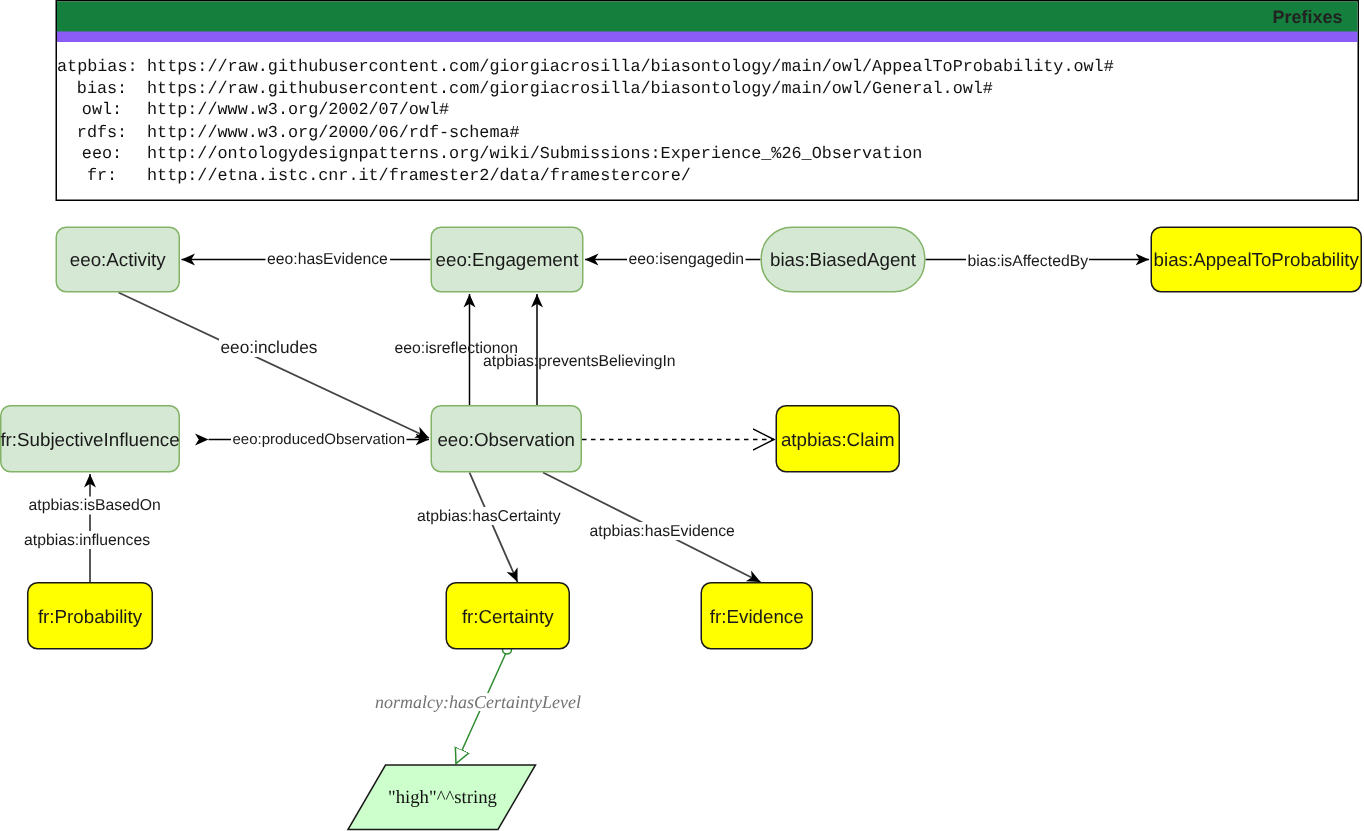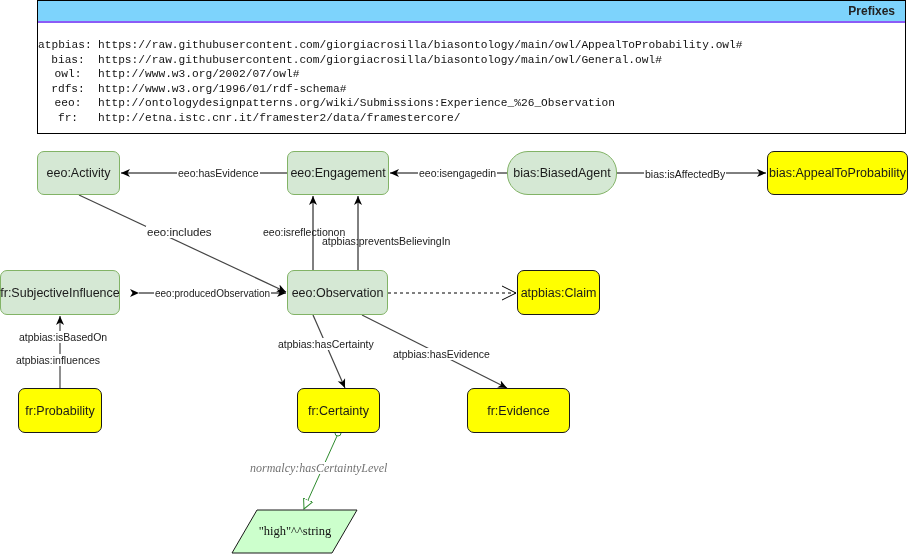--- a/index.html
+++ b/index.html
@@ -1,18 +1,18 @@
 <!DOCTYPE html>
 <html><head>
 <meta charset="utf-8">
 <style>
   html, body { margin: 0; padding: 0; background: #ffffff; }
   body { width: 909px; height: 554px; position: relative; overflow: hidden; font-family: "Liberation Sans", sans-serif; }
   #prefix-box { position: absolute; left: 37px; top: 0px; width: 869px; height: 134px; border: 1px solid #000; box-sizing: border-box; background: #fff; }
-  #prefix-header { height: 20px; background: #7dd3fc; border-bottom: 2px solid #8b5cf6; position: relative; }
+  #prefix-header { height: 20px; background: #15803d; border-bottom: 7px solid #8b5cf6; position: relative; }
   #prefix-title { position: absolute; right: 10px; top: 3px; font-size: 12px; font-weight: bold; color: #222; font-family: "Liberation Sans", sans-serif; }
   #prefix-list { position: absolute; left: 0; top: 37px; font-family: "Liberation Mono", monospace; font-size: 11.2px; line-height: 14.6px; color: #111; }
   .prefix-row { display: flex; white-space: pre; }
   .prefix-key { width: 60px; text-align: center; }
   .prefix-key.first { text-align: left; }
   svg#diagram { position: absolute; left: 0; top: 0; }
   .node { position: absolute; box-sizing: border-box; border-radius: 7px; display: flex; align-items: center; justify-content: center; font-size: 12.5px; color: #1a1a1a; white-space: nowrap; font-family: "Liberation Sans", sans-serif; }
   .node.green { background: #d5e8d4; border: 1px solid #82b366; }
   .node.yellow { background: #ffff00; border: 1.3px solid #1a1a1a; }
   .edge-label { position: absolute; font-size: 10.5px; color: #1a1a1a; background: #fff; white-space: nowrap; line-height: 12px; padding: 0 1px; font-family: "Liberation Sans", sans-serif; }
@@ -25,21 +25,21 @@
 <body>
 
 <div id="prefix-box">
   <div id="prefix-header">
     <span id="prefix-title">Prefixes</span>
   </div>
   <div id="prefix-list">
     <div class="prefix-row"><span class="prefix-key first">atpbias:</span><span>https://raw.githubusercontent.com/giorgiacrosilla/biasontology/main/owl/AppealToProbability.owl#</span></div>
     <div class="prefix-row"><span class="prefix-key">bias:</span><span>https://raw.githubusercontent.com/giorgiacrosilla/biasontology/main/owl/General.owl#</span></div>
     <div class="prefix-row"><span class="prefix-key">owl:</span><span>http://www.w3.org/2002/07/owl#</span></div>
-    <div class="prefix-row"><span class="prefix-key">rdfs:</span><span>http://www.w3.org/1996/01/rdf-schema#</span></div>
+    <div class="prefix-row"><span class="prefix-key">rdfs:</span><span>http://www.w3.org/2000/06/rdf-schema#</span></div>
     <div class="prefix-row"><span class="prefix-key">eeo:</span><span>http://ontologydesignpatterns.org/wiki/Submissions:Experience_%26_Observation</span></div>
     <div class="prefix-row"><span class="prefix-key">fr:</span><span>http://etna.istc.cnr.it/framester2/data/framestercore/</span></div>
   </div>
 </div>
 
 <svg id="diagram" width="909" height="554">
   <defs>
     <marker id="arr" markerWidth="10" markerHeight="10" refX="9" refY="5" orient="auto" markerUnits="userSpaceOnUse">
       <path d="M0,1 L9,5 L0,9 L2.5,5 Z" fill="#000"></path>
     </marker>
@@ -80,21 +80,21 @@
 
 <div class="node green" style="left:37px;top:151px;width:83px;height:44px;">eeo:Activity</div>
 <div class="node green" style="left:287px;top:151px;width:102px;height:44px;">eeo:Engagement</div>
 <div class="node green" style="left:507px;top:151px;width:110px;height:44px;border-radius:21px;">bias:BiasedAgent</div>
 <div class="node yellow" style="left:767px;top:151px;width:141px;height:44px;">bias:AppealToProbability</div>
 <div class="node green" style="left:0px;top:270px;width:120px;height:45px;">fr:SubjectiveInfluence</div>
 <div class="node green" style="left:287px;top:270px;width:101px;height:45px;">eeo:Observation</div>
 <div class="node yellow" style="left:517px;top:270px;width:83px;height:45px;">atpbias:Claim</div>
 <div class="node yellow" style="left:18px;top:388px;width:84px;height:45px;">fr:Probability</div>
 <div class="node yellow" style="left:297px;top:388px;width:83px;height:45px;">fr:Certainty</div>
-<div class="node yellow" style="left:467px;top:388px;width:103px;height:45px;">fr:Evidence</div>
+<div class="node yellow" style="left:467px;top:388px;width:75px;height:45px;">fr:Evidence</div>
 
 <div id="literal">
   <div id="literal-text">"high"^^string</div>
 </div>
 
 <span class="edge-label" style="left:177px;top:167px;">eeo:hasEvidence</span>
 <span class="edge-label" style="left:418px;top:167px;">eeo:isengagedin</span>
 <span class="edge-label" style="left:644px;top:168px;">bias:isAffectedBy</span>
 <span class="edge-label" style="left:146px;top:226px;font-size:11.5px;">eeo:includes</span>
 <span class="edge-label nobg" style="left:262px;top:226px;">eeo:isreflectionon</span>

